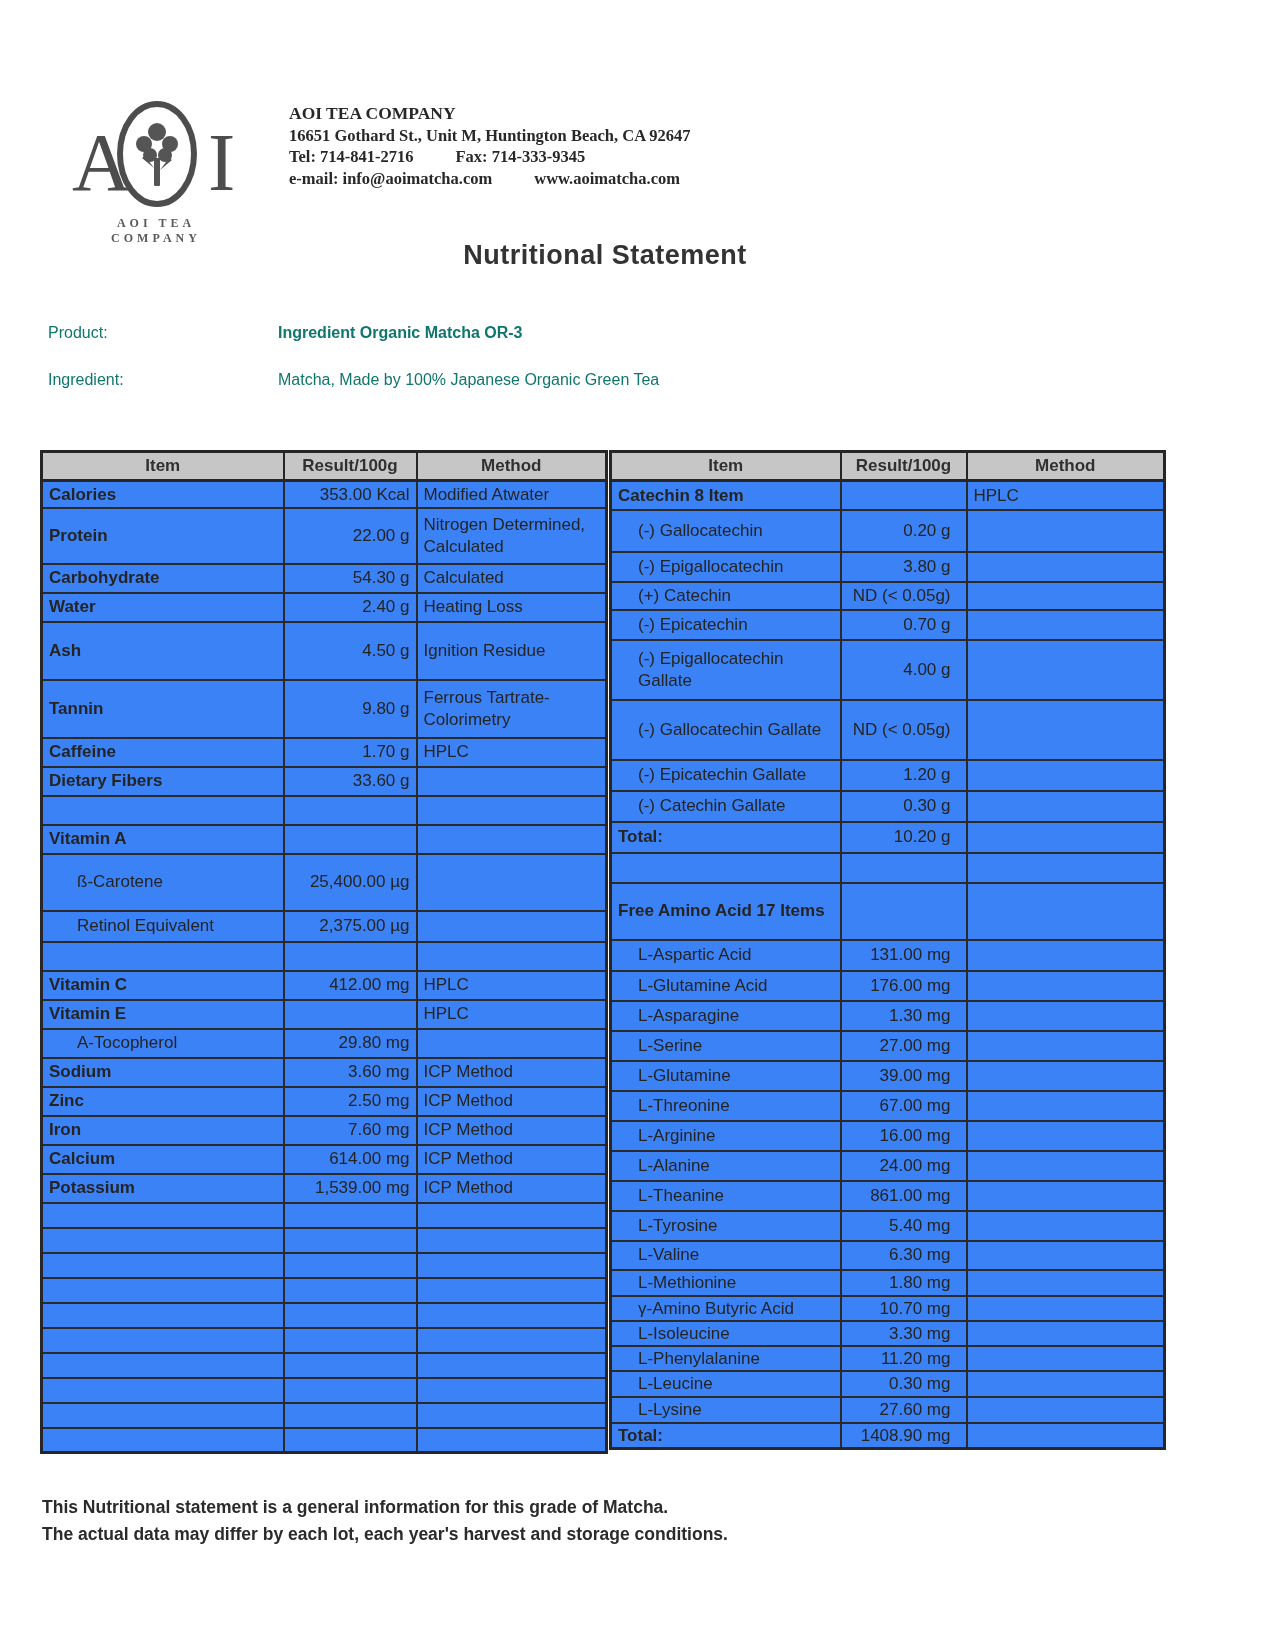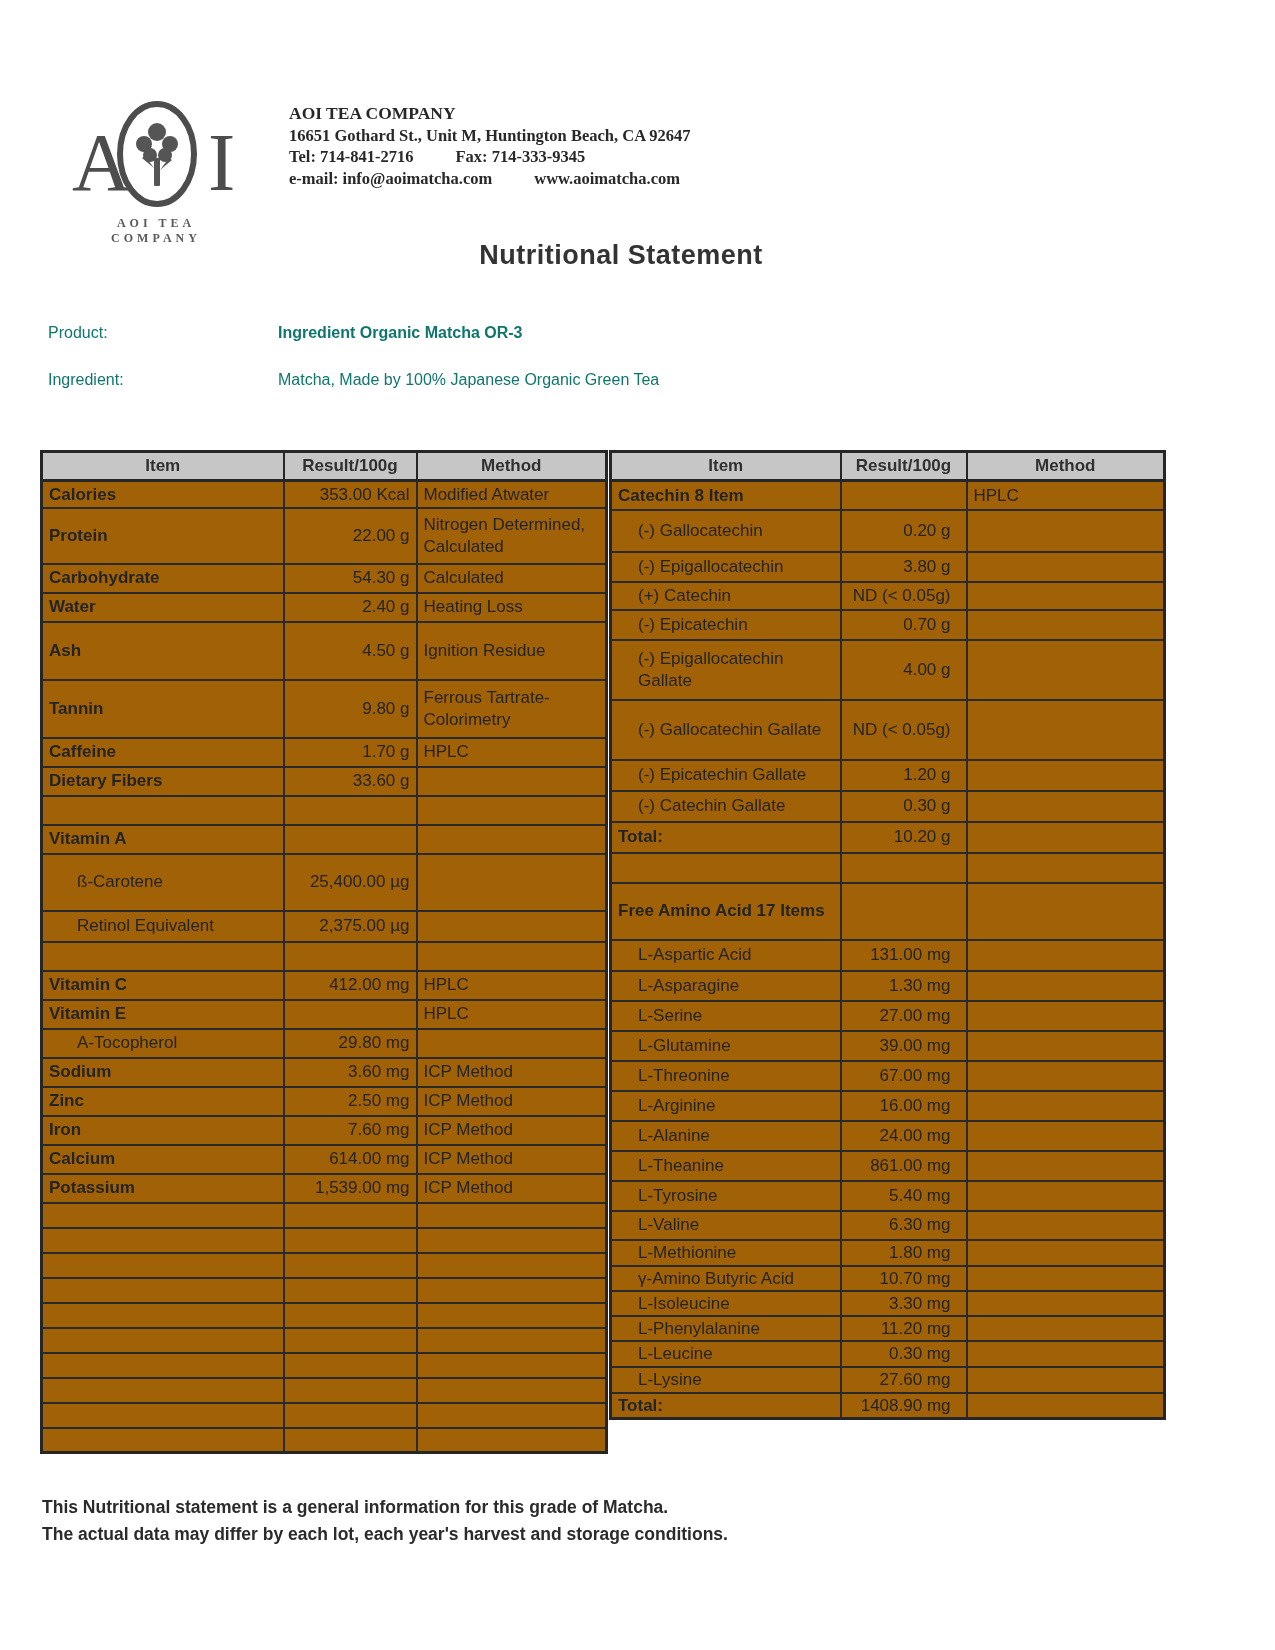--- a/index.html
+++ b/index.html
@@ -24,36 +24,36 @@
   .company-info{
     position:absolute;left:289px;top:103px;
     font-family:"Liberation Serif", serif;
     font-weight:bold;color:#282828;
     font-size:16.5px;line-height:21.5px;
   }
   .company-name{font-size:17.5px;}
   .info-gap{display:inline-block;width:42px;}
   
   .doc-title{
-    position:absolute;top:240px;left:16px;width:1210px;
+    position:absolute;top:240px;left:0;width:1210px;
     text-align:center;
     font-size:27px;font-weight:bold;color:#333;
     letter-spacing:0.5px;
   }
   .field-row{position:absolute;left:48px;font-size:16px;color:#0f766e;}
   .field-row .value{position:absolute;left:230px;top:0;white-space:nowrap;}
   .row-product{top:324px;}
   .row-ingredient{top:371px;}
   .row-product .value{font-weight:bold;}
   
   table.nutri{
     position:absolute;top:450px;
     border-collapse:collapse;
     table-layout:fixed;
-    background:#a16207;
+    background:#3b82f6;
     border:3px solid #262626;
     font-size:17px;color:#242424;
   }
   #left-table{left:40px;width:565px;}
   #right-table{left:609px;width:554px;}
   table.nutri th{
     background:#c6c6c6;
     border:2px solid #262626;
     border-bottom:3px solid #262626;
     font-size:17px;font-weight:bold;color:#303030;
@@ -376,20 +376,25 @@
           <td class="item bold">Free Amino Acid 17 Items</td>
           <td class="result"></td>
           <td class="method"></td>
         </tr>
         <tr style="height: 31px;">
           <td class="item indent">L-Aspartic Acid</td>
           <td class="result">131.00 mg</td>
           <td class="method"></td>
         </tr>
         <tr style="height: 30px;">
+          <td class="item indent">L-Glutamine Acid</td>
+          <td class="result">176.00 mg</td>
+          <td class="method"></td>
+        </tr>
+        <tr style="height: 30px;">
           <td class="item indent">L-Asparagine</td>
           <td class="result">1.30 mg</td>
           <td class="method"></td>
         </tr>
         <tr style="height: 30px;">
           <td class="item indent">L-Serine</td>
           <td class="result">27.00 mg</td>
           <td class="method"></td>
         </tr>
         <tr style="height: 30px;">

